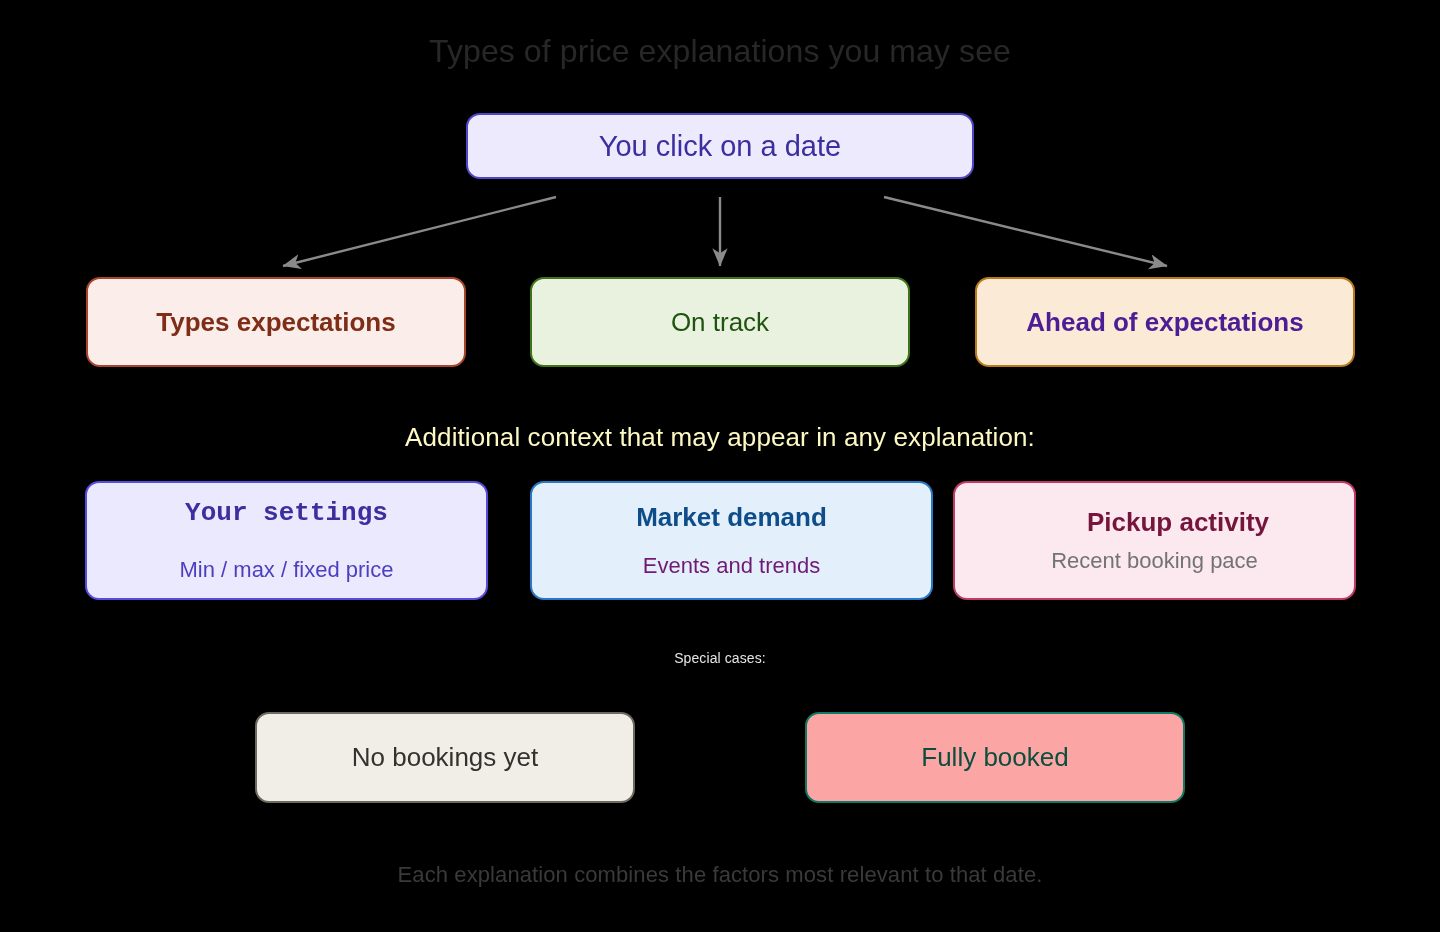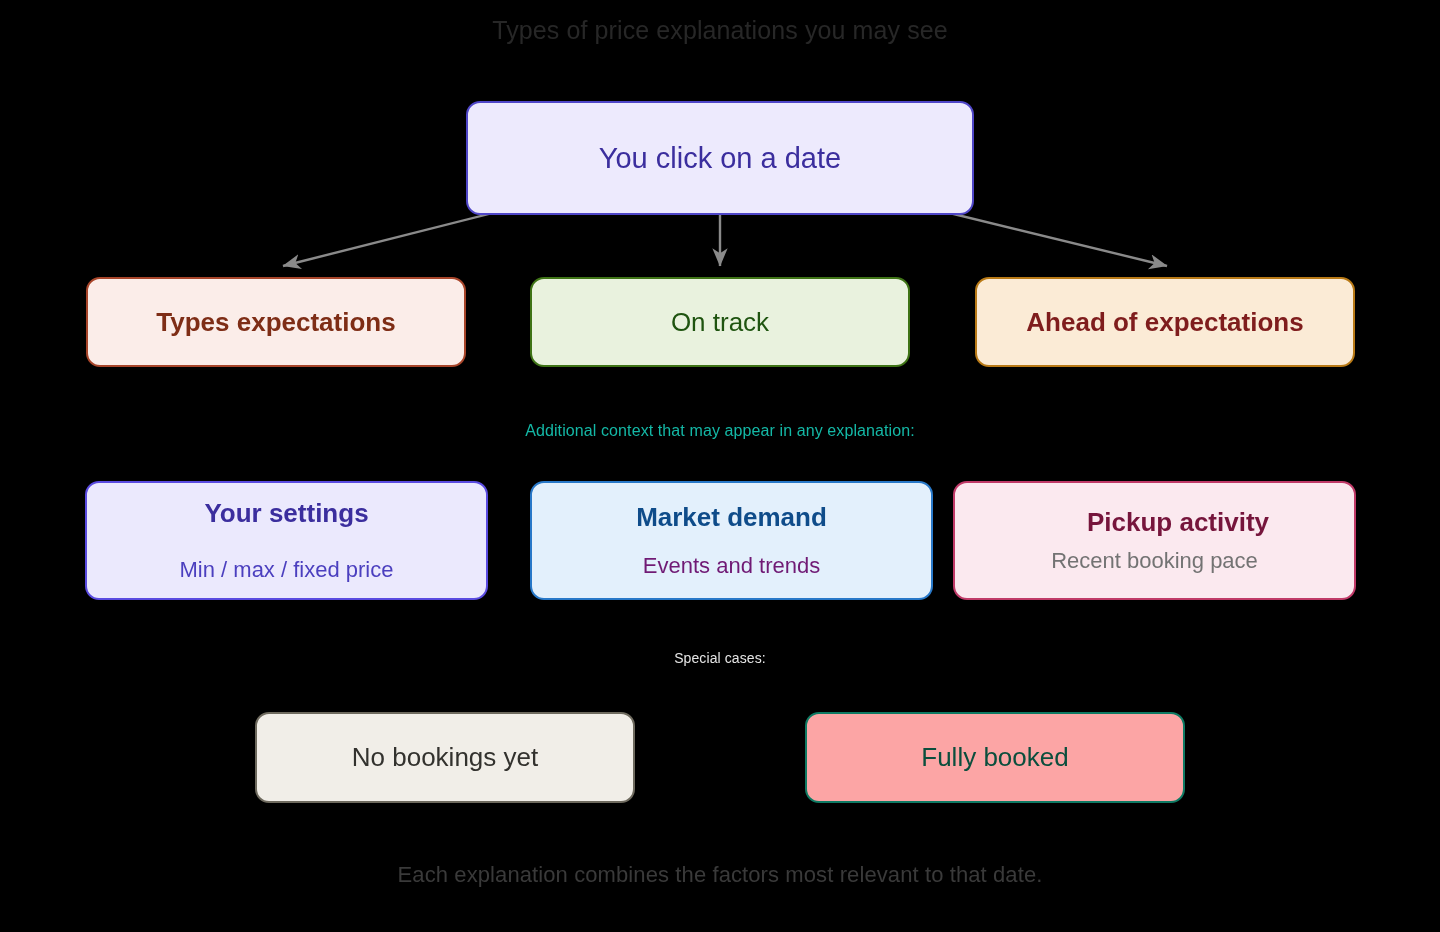--- a/index.html
+++ b/index.html
@@ -23,22 +23,22 @@
   
   .caption {
     position:absolute;
     width:1440px;
     text-align:center;
     color:#2b2b2b;
     font-weight:400;
     letter-spacing:0.1px;
     white-space:nowrap;
   }
-  #title-caption   { top:16px;  font-size:25px; color:#272727; }
-  #context-caption { top:422px; font-size:16px; color:#14b8a6; }
+  #title-caption   { top:33px;  font-size:32px; color:#272727; }
+  #context-caption { top:422px; font-size:26px; color:#fef9c3; }
   #special-caption { top:650px; font-size:14px; color:#e5e5e5; }
   #footer-caption  { top:862px; font-size:22px; color:#3a3a3a; }
 
   
   .node {
     position:absolute;
     border-radius:14px;
     border-style:solid;
     border-width:2.5px;
     display:flex;
@@ -52,46 +52,46 @@
     font-weight:700;
     white-space:nowrap;
   }
   .node .node-sub {
     font-weight:400;
     white-space:nowrap;
   }
 
   
   #node-root {
-    left:466px; top:101px; width:508px; height:114px;
+    left:466px; top:113px; width:508px; height:66px;
     background:#EDEAFD; border-color:#4F46C8;
   }
   #node-root .node-title { font-size:29px; color:#3B2E9E; font-weight:400; }
 
   
   .status-node { top:277px; width:380px; height:90px; }
   #node-behind {
     left:86px; background:#FBEDE9; border-color:#A8452A;
   }
   #node-behind .node-title { font-size:26px; color:#7E2D16; }
   #node-ontrack {
     left:530px; background:#E9F2DE; border-color:#3F7416;
   }
   #node-ontrack .node-title { font-size:26px; color:#1F5410; font-weight:400; }
   #node-ahead {
     left:975px; background:#FBEBD6; border-color:#B97A16;
   }
-  #node-ahead .node-title { font-size:26px; color:#7f1d1d; }
+  #node-ahead .node-title { font-size:26px; color:#4c1d95; }
 
   
   .context-node { top:481px; width:403px; height:119px; border-width:2px; }
   #node-settings {
     left:85px; background:#EBE9FD; border-color:#5A4BE0;
   }
-  #node-settings .node-title { font-size:26px; color:#3B2E9E; margin-bottom:4px; }
+  #node-settings .node-title { font-size:26px; color:#3B2E9E; margin-bottom:4px;font-family:Liberation Mono, monospace; }
   #node-settings .node-sub   { font-size:22px; color:#4B3FBF;margin-top:24px; }
 
   #node-market {
     left:530px; background:#E3F0FC; border-color:#2878C8;gap:16px;
   }
   #node-market .node-title { font-size:26px; color:#0F4C8A; margin-bottom:4px; }
   #node-market .node-sub   { font-size:22px; color:#701a75; }
 
   #node-pickup {
     left:953px; background:#FBE9EF; border-color:#C03A68;

